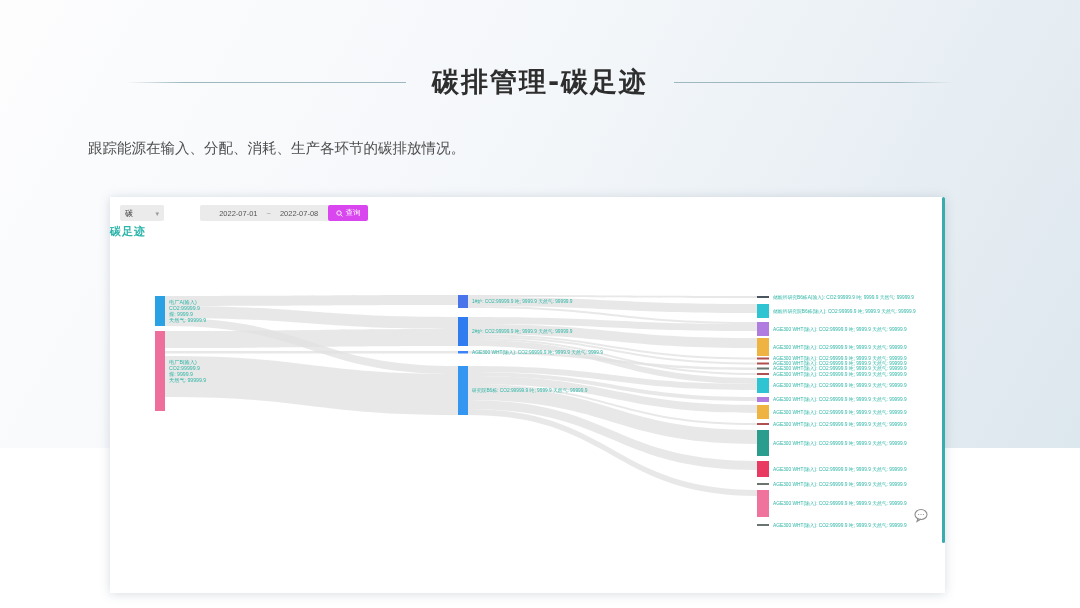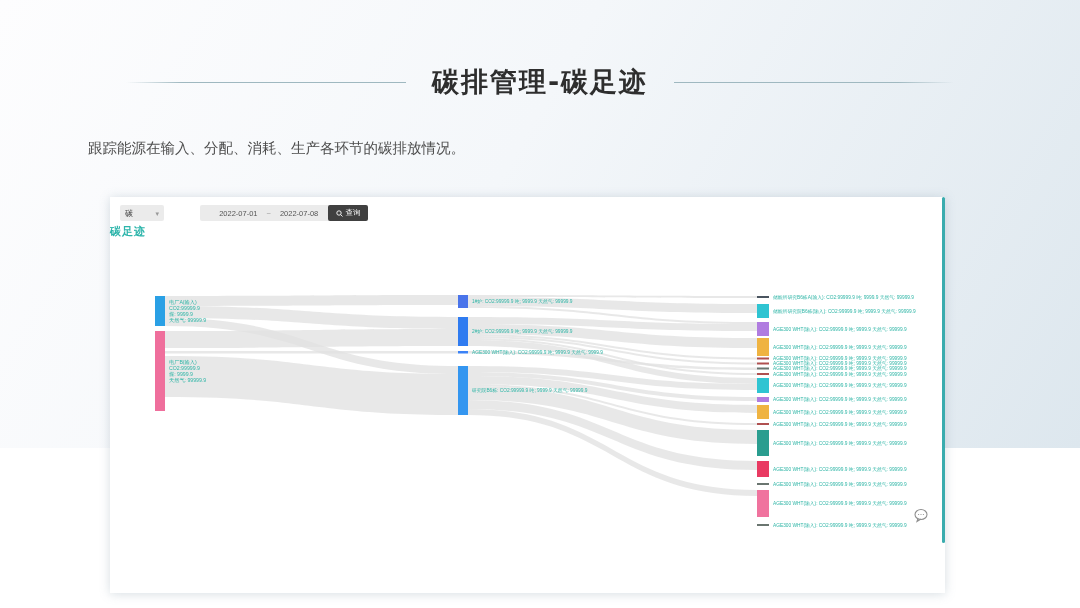--- a/index.html
+++ b/index.html
@@ -22,21 +22,21 @@
     background:#ebebeb;border-radius:2px;display:flex;align-items:center;
     justify-content:space-between;padding:0 5px;box-sizing:border-box;
     font-size:8px;color:#333;cursor:pointer;z-index:3;}
   .toolbar-select .chev{color:#999;font-size:7px;line-height:1;}
   .daterange{position:absolute;left:58px;top:8px;width:154px;height:16px;
     background:#ebebeb;border-radius:2px;display:flex;align-items:center;
     justify-content:center;gap:9px;font-size:7.5px;color:#555;z-index:3;cursor:pointer;margin-left:32px;}
   .daterange .tilde{color:#999;}
   .daterange .cal{color:#8a8a8a;font-size:8px;line-height:1;}
   .query-btn{position:absolute;left:218px;top:8px;width:40px;height:16px;
-    background:#404040;border:none;border-radius:2px;color:#fff;font-size:7.5px;
+    background:#d946ef;border:none;border-radius:2px;color:#fff;font-size:7.5px;
     display:flex;align-items:center;justify-content:center;gap:3px;cursor:pointer;z-index:3;
     font-family:"Liberation Sans",sans-serif;}
   .chart-title{position:absolute;top:27px;left:0;width:100%;text-align:left;
     color:#2db5ab;font-size:11px;font-weight:bold;letter-spacing:1px;z-index:2;}
   .chat-bubble{position:absolute;left:803px;top:311px;width:17px;height:15px;z-index:3;cursor:pointer;}
   .scrollbar{position:absolute;left:832px;top:0;width:3px;height:346px;
     background:#3aacae;border-radius:2px;z-index:3;cursor:pointer;}
 </style>
 </head>
 <body>

